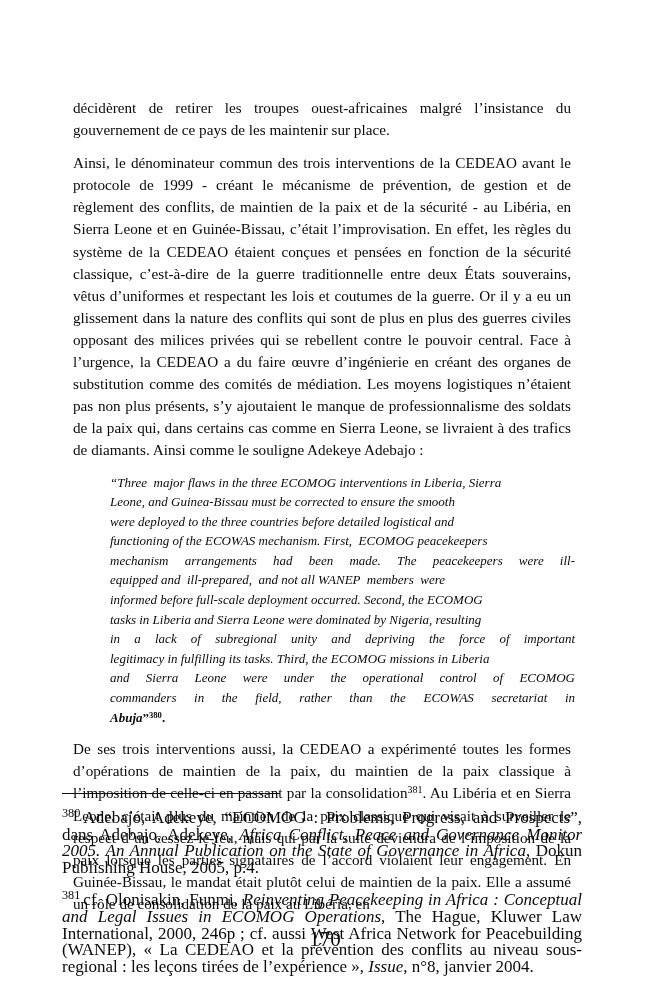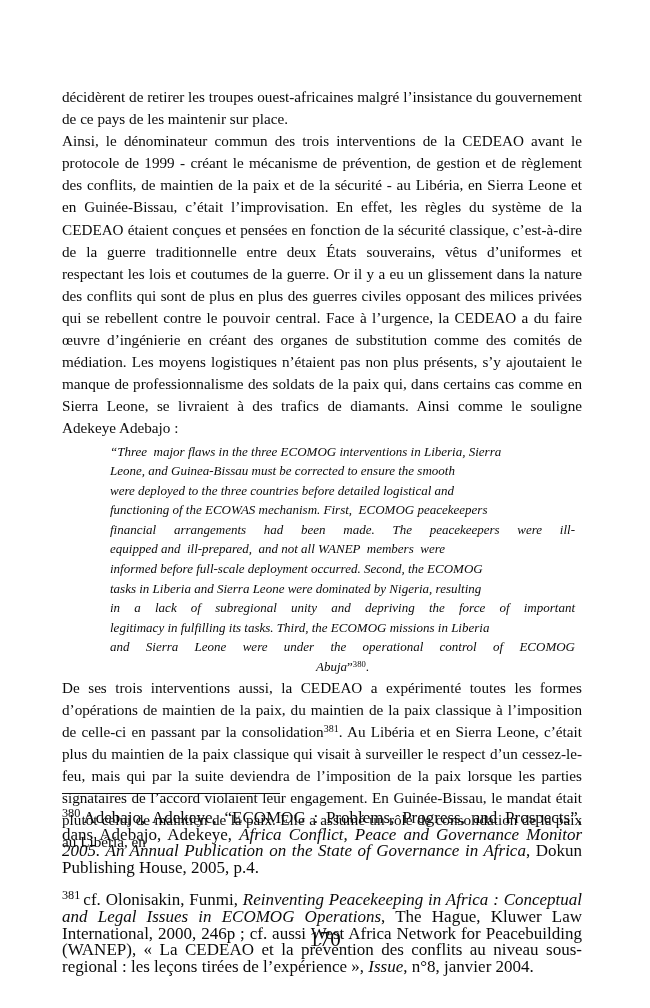--- a/index.html
+++ b/index.html
@@ -22,21 +22,21 @@
 
   
   .content {
     position: absolute;
     left: 62px;
     top: 86px;
     width: 520px;
   }
 
   .para {
-    margin: 0;
+    margin: 11px;
     font-size: 15.2px;
     line-height: 22.1px;
     text-align: justify;
     text-justify: inter-word;
     hyphens: none;
   }
 
   .para.first-block {
     
     margin-bottom: 0;
@@ -61,21 +61,22 @@
 
   
   .quote .qline.just {
     white-space: normal;
     text-align: justify;
     text-align-last: justify;
   }
 
   .quote .qline.rag {
     white-space: pre;
-    text-align: center;
+    text-align: left;
+    font-weight: bold;
   }
 
   .upr {
     font-style: normal;
   }
 
   sup {
     font-size: 0.66em;
     line-height: 0;
     vertical-align: 0.52em;
@@ -136,27 +137,28 @@
 
     <p class="para first-block">décidèrent de retirer les troupes ouest-africaines malgré l’insistance du gouvernement de ce pays de les maintenir sur place.</p>
 
     <p class="para">Ainsi, le dénominateur commun des trois interventions de la CEDEAO avant le protocole de 1999 - créant le mécanisme de prévention, de gestion et de règlement des conflits, de maintien de la paix et de la sécurité - au Libéria, en Sierra Leone et en Guinée-Bissau, c’était l’improvisation. En effet, les règles du système de la CEDEAO étaient conçues et pensées en fonction de la sécurité classique, c’est-à-dire de la guerre traditionnelle entre deux États souverains, vêtus d’uniformes et respectant les lois et coutumes de la guerre. Or il y a eu un glissement dans la nature des conflits qui sont de plus en plus des guerres civiles opposant des milices privées qui se rebellent contre le pouvoir central. Face à l’urgence, la CEDEAO a du faire œuvre d’ingénierie en créant des organes de substitution comme des comités de médiation. Les moyens logistiques n’étaient pas non plus présents, s’y ajoutaient le manque de professionnalisme des soldats de la paix qui, dans certains cas comme en Sierra Leone, se livraient à des trafics de diamants. Ainsi comme le souligne Adekeye Adebajo :</p>
 
     <div class="quote">
       <span class="qline"><span>“</span><span>Three  major flaws in the three ECOMOG interventions in Liberia, Sierra</span></span>
       <span class="qline">Leone, and Guinea-Bissau must be corrected to ensure the smooth</span>
       <span class="qline">were deployed to the three countries before detailed logistical and</span>
       <span class="qline">functioning of the ECOWAS mechanism. First,  ECOMOG peacekeepers</span>
-      <span class="qline just">financial arrangements had been made. The peacekeepers were ill-</span>
+      <span class="qline just">mechanism arrangements had been made. The peacekeepers were ill-</span>
       <span class="qline">equipped and  ill-prepared,  and not all WANEP  members  were</span>
       <span class="qline">informed before full-scale deployment occurred. Second, the ECOMOG</span>
       <span class="qline">tasks in Liberia and Sierra Leone were dominated by Nigeria, resulting</span>
       <span class="qline just">in a lack of subregional unity and depriving the force of important</span>
       <span class="qline">legitimacy in fulfilling its tasks. Third, the ECOMOG missions in Liberia</span>
       <span class="qline just">and Sierra Leone were under the operational control of ECOMOG</span>
+      <span class="qline just">commanders in the field, rather than the ECOWAS secretariat in</span>
       <span class="qline rag"><span>Abuja</span><span class="upr">”</span><sup>380</sup><span class="upr">.</span></span>
     </div>
 
     <p class="para"><span>De ses trois interventions aussi, la CEDEAO a expérimenté toutes les formes d’opérations de maintien de la paix, du maintien de la paix classique à l’imposition de celle-ci en passant par la consolidation</span><sup>381</sup><span>. Au Libéria et en Sierra Leone, c’était plus du maintien de la paix classique qui visait à surveiller le respect d’un cessez-le-feu, mais qui par la suite deviendra de l’imposition de la paix lorsque les parties signataires de l’accord violaient leur engagement. En Guinée-Bissau, le mandat était plutôt celui de maintien de la paix. Elle a assumé un rôle de consolidation de la paix au Libéria, en</span></p>
 
   </div>
 
   <div class="footnote-area">
 
     <div class="fn-rule"></div>

